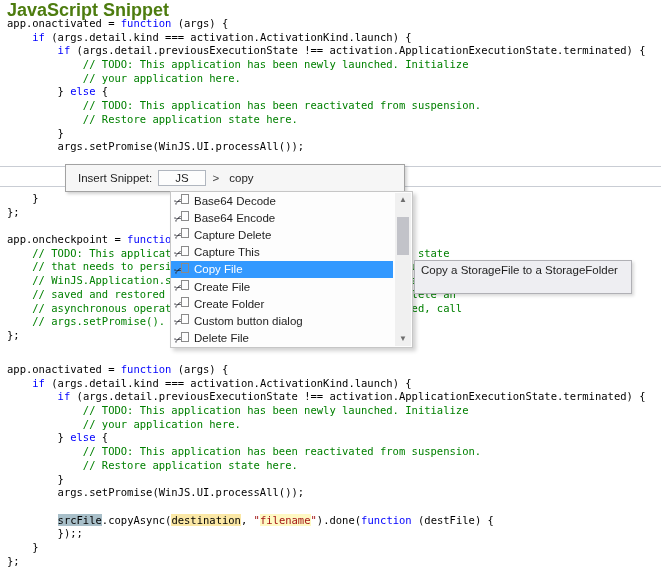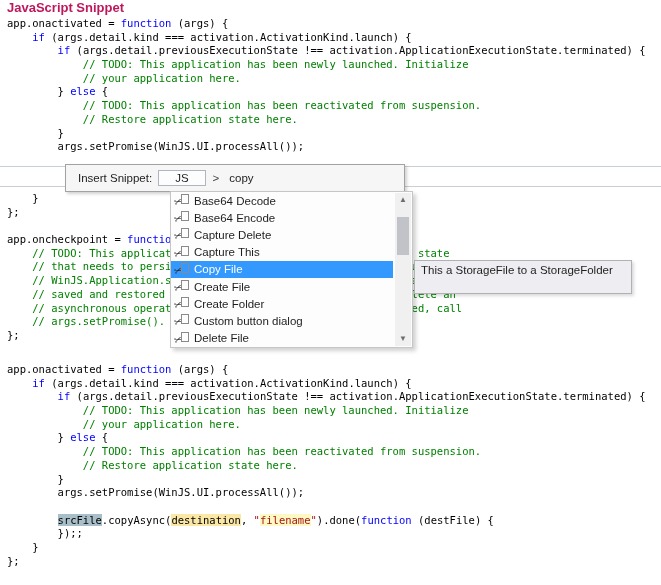--- a/index.html
+++ b/index.html
@@ -1,19 +1,19 @@
 <!DOCTYPE html>
 <html><head>
 <meta charset="utf-8">
 <style>
   html,body{margin:0;padding:0;background:#ffffff;}
   #screen{position:relative;width:661px;height:585px;background:#ffffff;overflow:hidden;
           font-family:"Liberation Sans",sans-serif;color:#000;}
   
-  .page-title{position:absolute;left:7px;top:0px;font-size:13px;font-weight:bold;color:#be185d;}
+  .page-title{position:absolute;left:7px;top:0px;font-size:18px;font-weight:bold;color:#4d7c0f;}
   
   #editor{position:absolute;inset:0;}
   .code-block{position:absolute;left:7px;right:0;}
   .code-line{height:13.7px;line-height:13.7px;white-space:pre;
              font-family:"DejaVu Sans Mono",monospace;font-size:10.5px;color:#000;}
   .seg-p{color:#000000;}
   .seg-k{color:#0000fe;}
   .seg-c{color:#008000;}
   .seg-s{color:#a31515;}
   .seg-f1{color:#000000;background:#a8bfc9;}
@@ -177,15 +177,15 @@
         <span class="snip-label">Delete File</span>
       </div>
       <div class="snip-scroll">
       <span class="scroll-arrow scroll-up">▲</span>
       <div class="scroll-thumb"></div>
       <span class="scroll-arrow scroll-down">▼</span>
     </div>
     </div>
 
   <div class="snippet-tooltip">
-    <div>This a StorageFile to a StorageFolder</div>
+    <div>Copy a StorageFile to a StorageFolder</div>
   </div>
 </div>
 
 </body></html>

